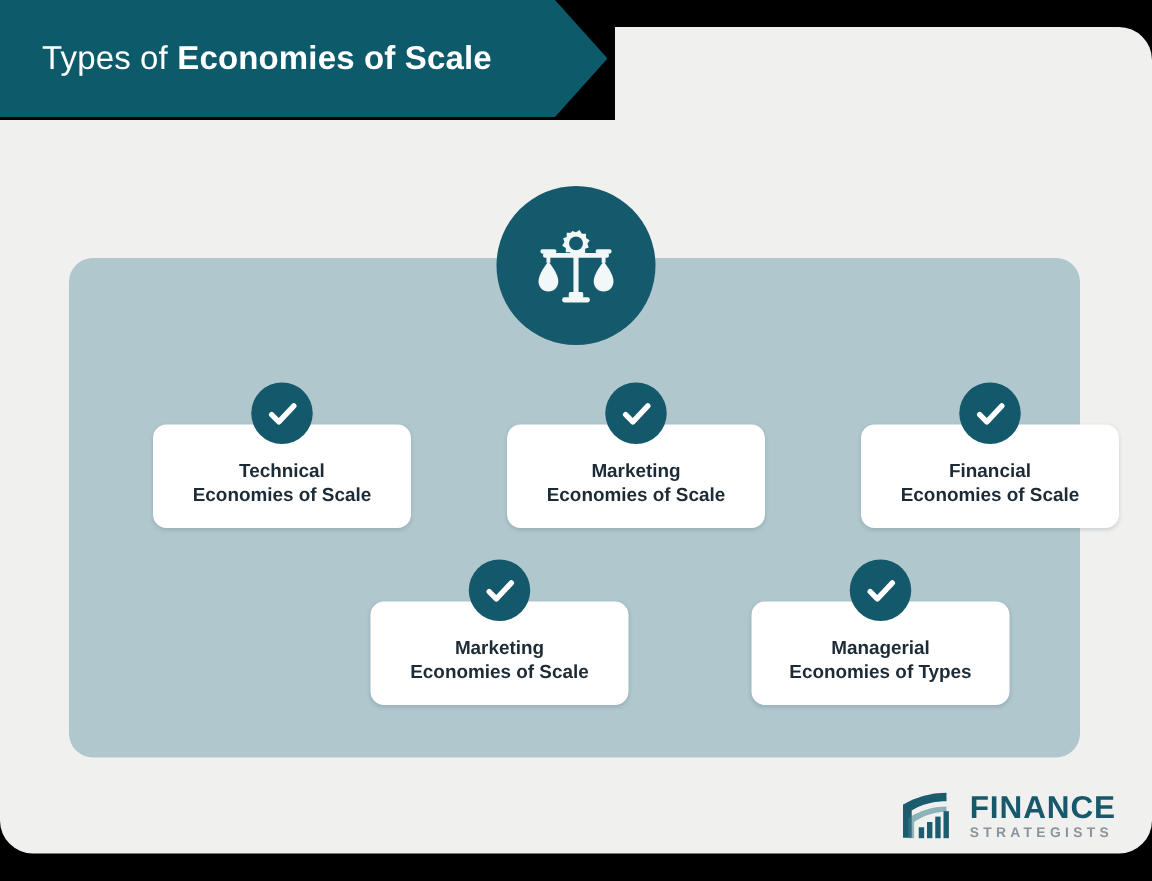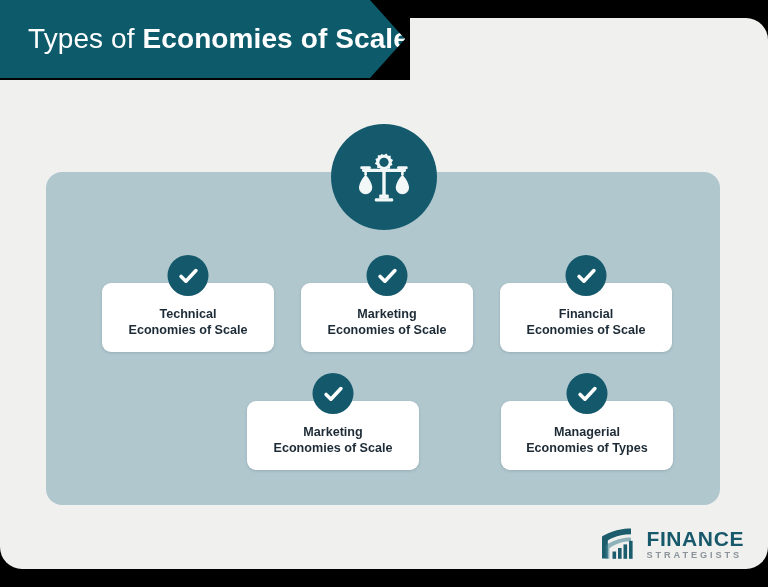--- a/index.html
+++ b/index.html
@@ -48,21 +48,21 @@
     height: 78px;
     background: #0d5a6b;
     z-index: 4;
     -webkit-clip-path: polygon(0 0, 370px 0, 405px 39px, 370px 78px, 0 78px);
     clip-path: polygon(0 0, 370px 0, 405px 39px, 370px 78px, 0 78px);
     display: flex;
     align-items: center;
   }
   .header-title {
     color: #ffffff;
-    font-size: 28px;
+    font-size: 22px;
     letter-spacing: 0.1px;
     padding-left: 28px;
     white-space: nowrap;
     font-weight: 400;
   }
   .header-title .bold { font-weight: 700; }
 
   
   .hero-icon {
     position: absolute;
@@ -93,21 +93,21 @@
 
   
   .row {
     position: absolute;
     display: flex;
     z-index: 2;
   }
   .row-1 {
     left: 102px;
     top: 283px;
-    width: 570px;
+    width: 644px;
     justify-content: space-between;
   }
   .row-2 {
     left: 200px;
     top: 401px;
     width: 426px;
     justify-content: space-between;
     padding-left: 47px;
   }
 

